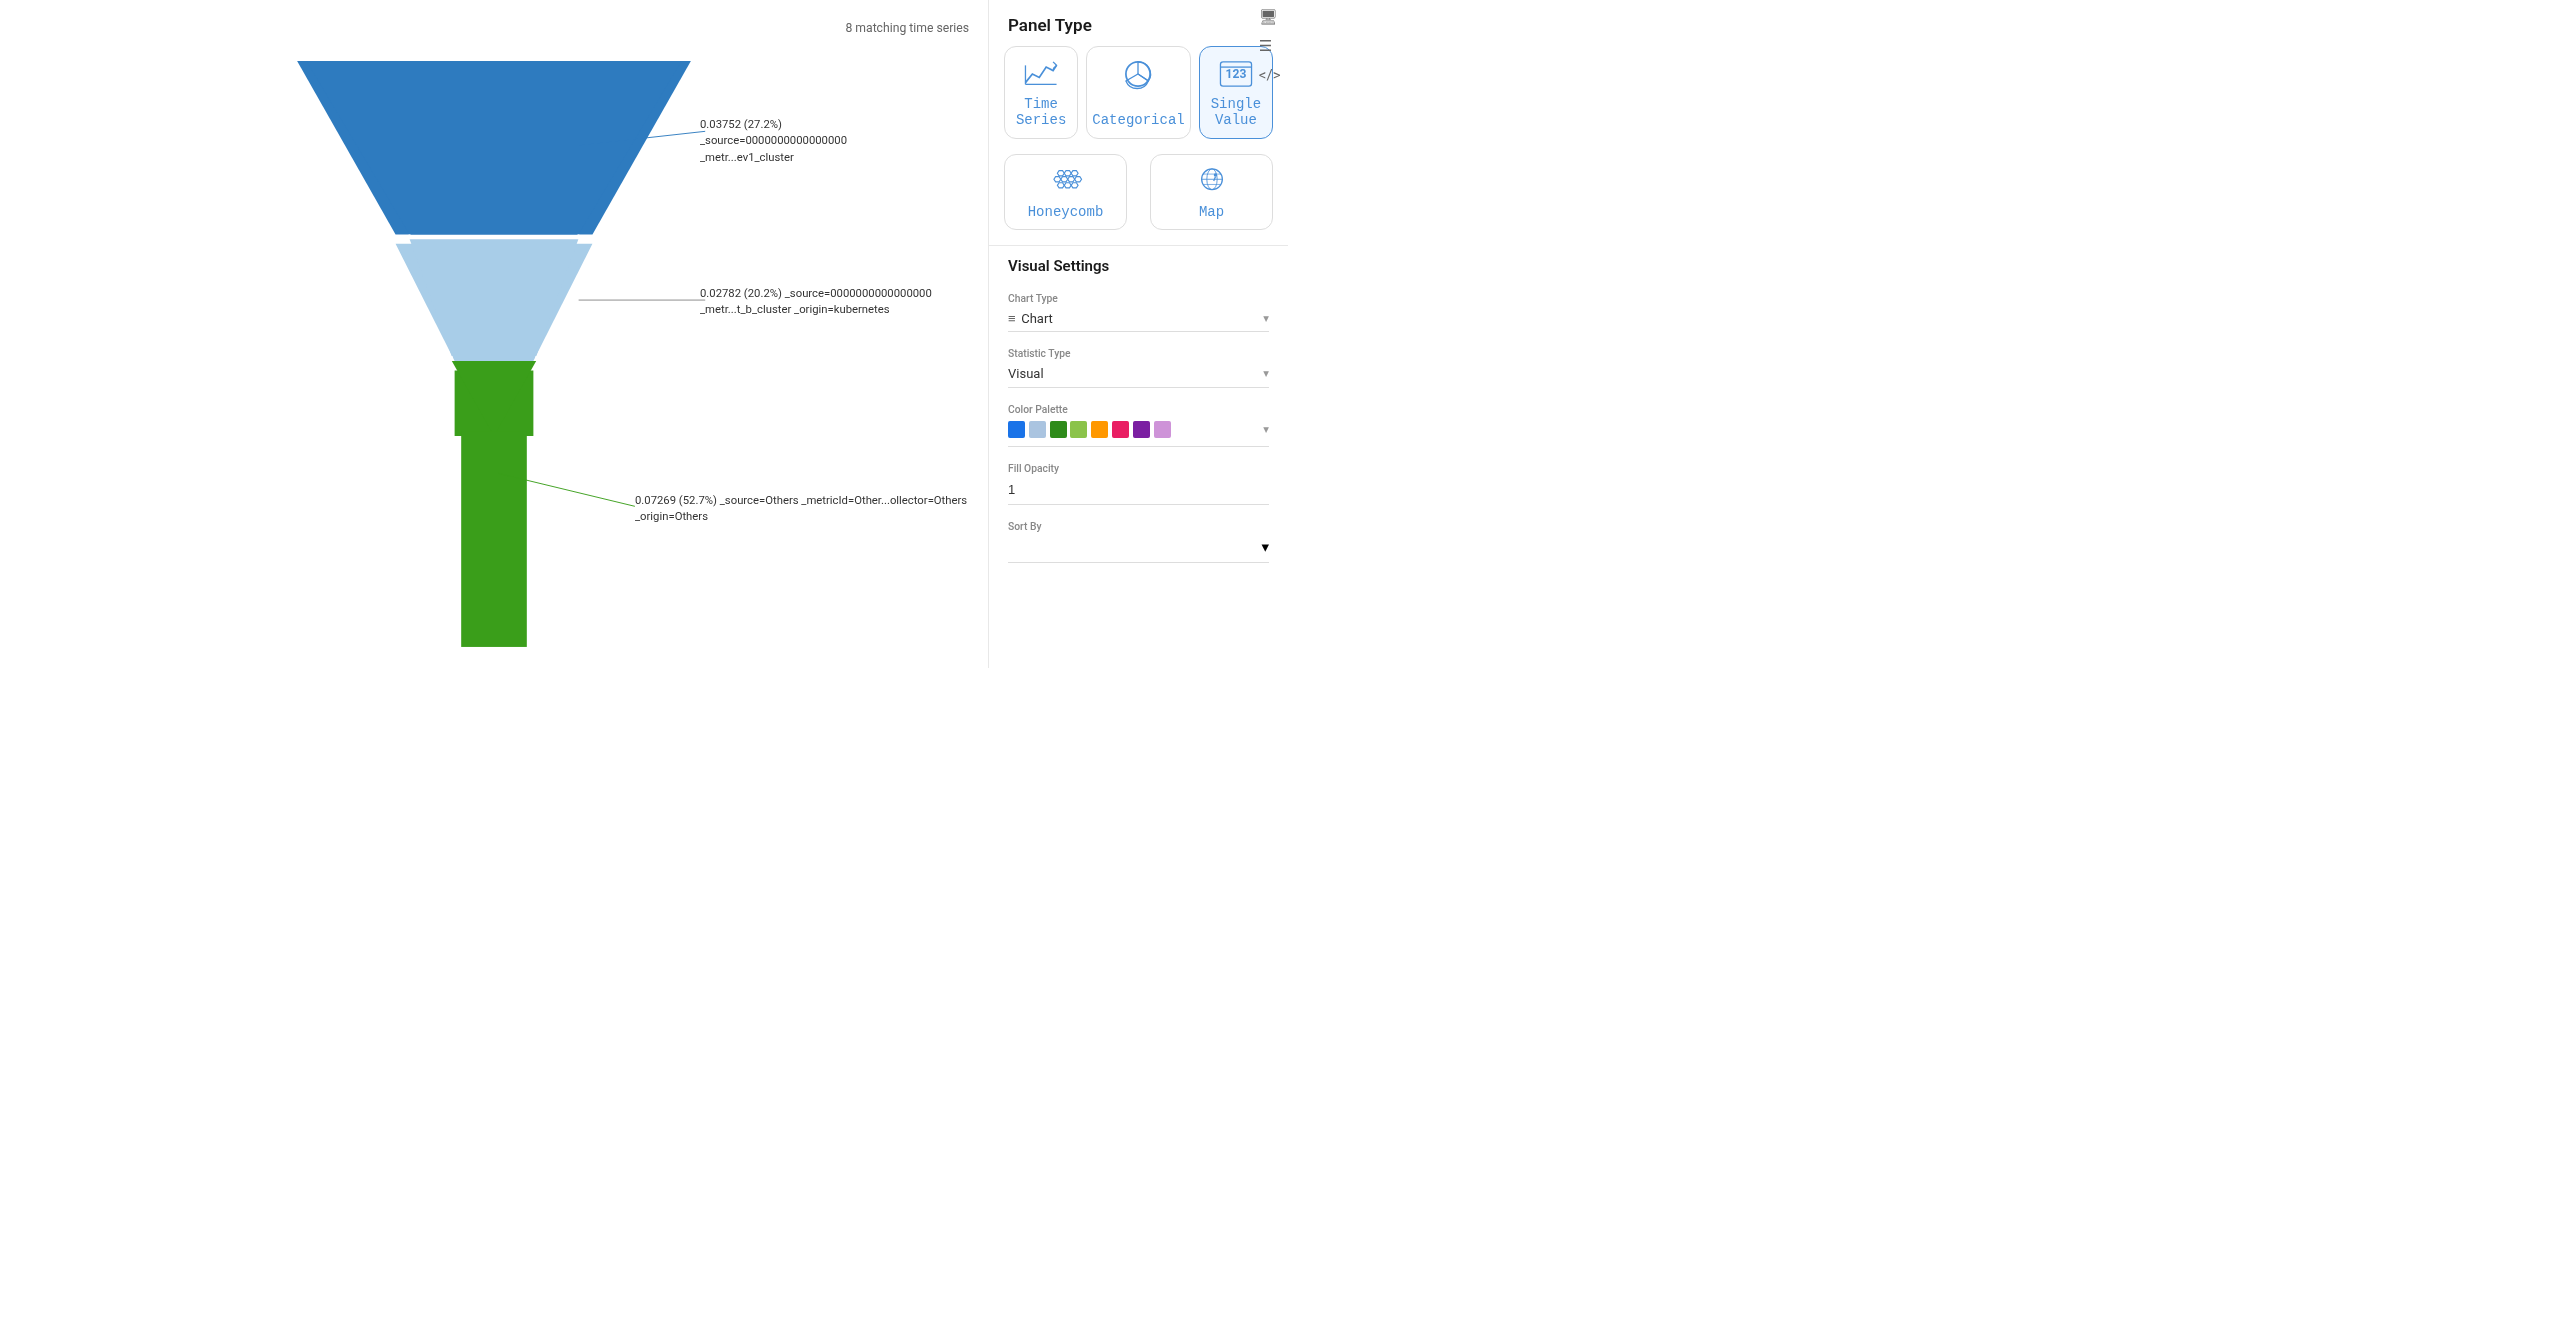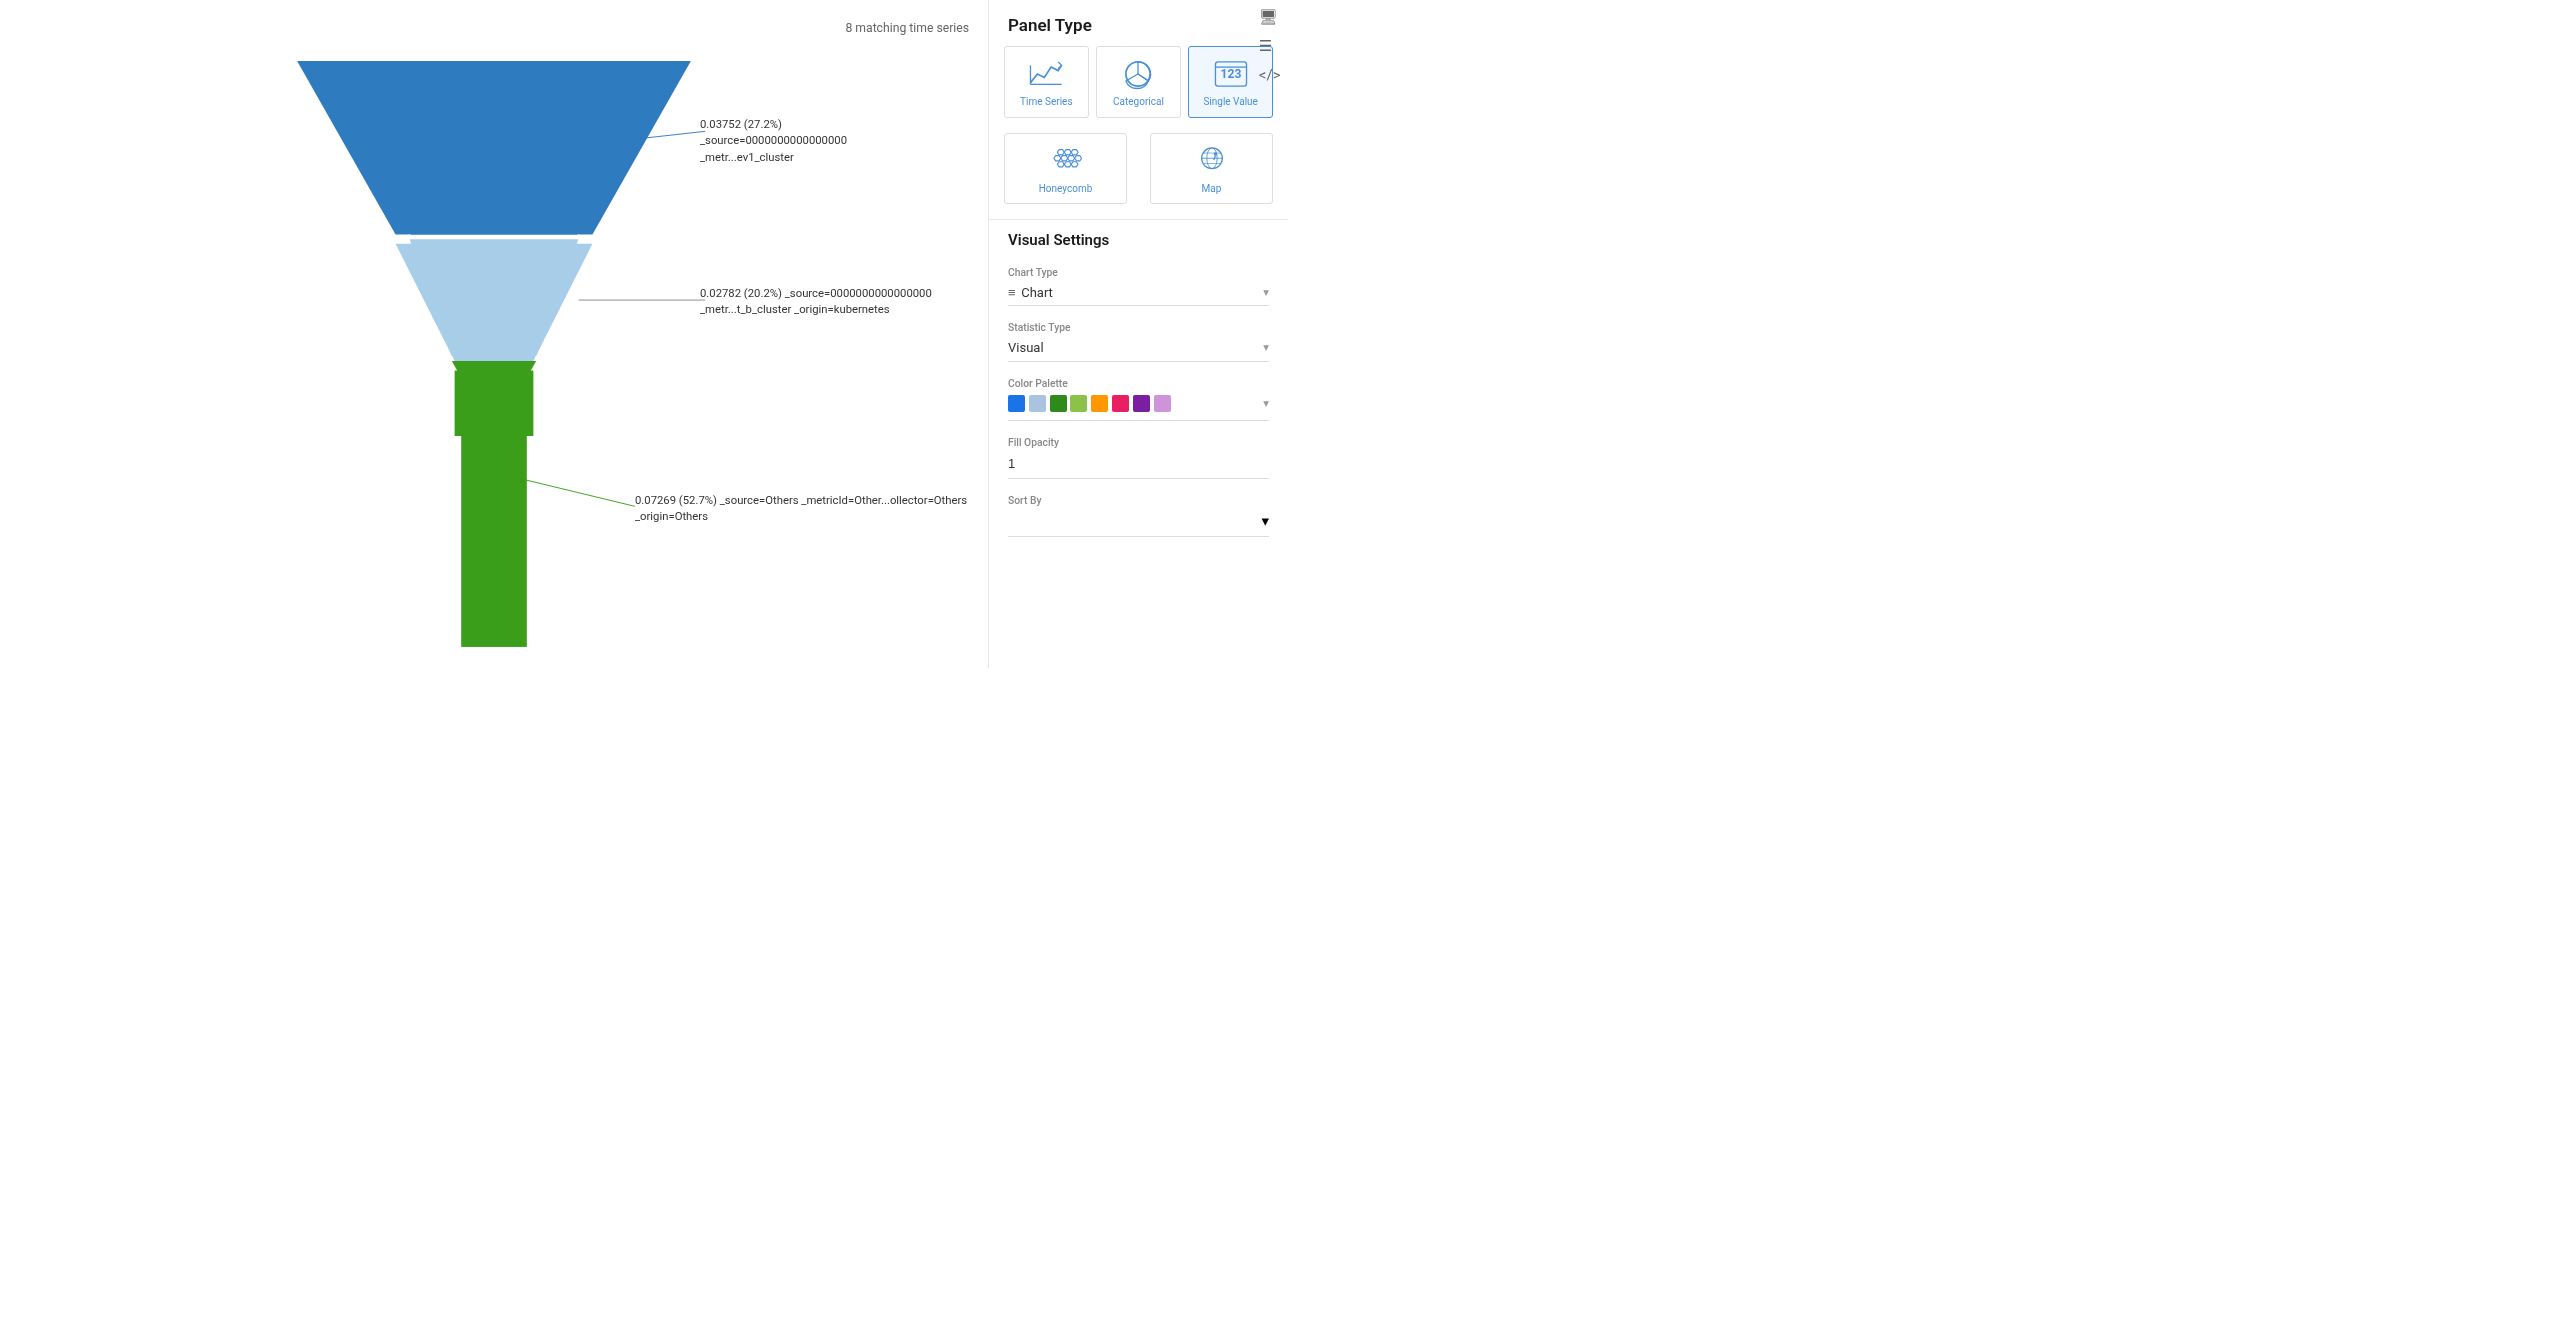--- a/index.html
+++ b/index.html
@@ -80,35 +80,36 @@
       padding: 0 15px 15px 15px;
     }
 
     .panel-type-item {
       display: flex;
       flex-direction: column;
       align-items: center;
       justify-content: space-between;
       padding: 9.4px 5.6px;
       border: 0.9px solid #ddd;
-      border-radius: 3px;
+      border-radius: 12px;
       cursor: pointer;
       gap: 5.6px;
       background: #fff;
     }
 
     .panel-type-item.selected {
       border-color: #4a90d9;
       background: #f0f7ff;
     }
 
     .panel-type-label {
-      font-size: 10px;
+      font-size: 14px;
       color: #4a90d9;
       text-align: center;
+      font-family: Liberation Mono, monospace;
     }
 
     .panel-type-row2 {
       display: grid;
       grid-template-columns: repeat(2, 1fr);
       gap: 23px;
       padding: 0 15px 15px 15px;
     }
 
     .visual-settings-header {

